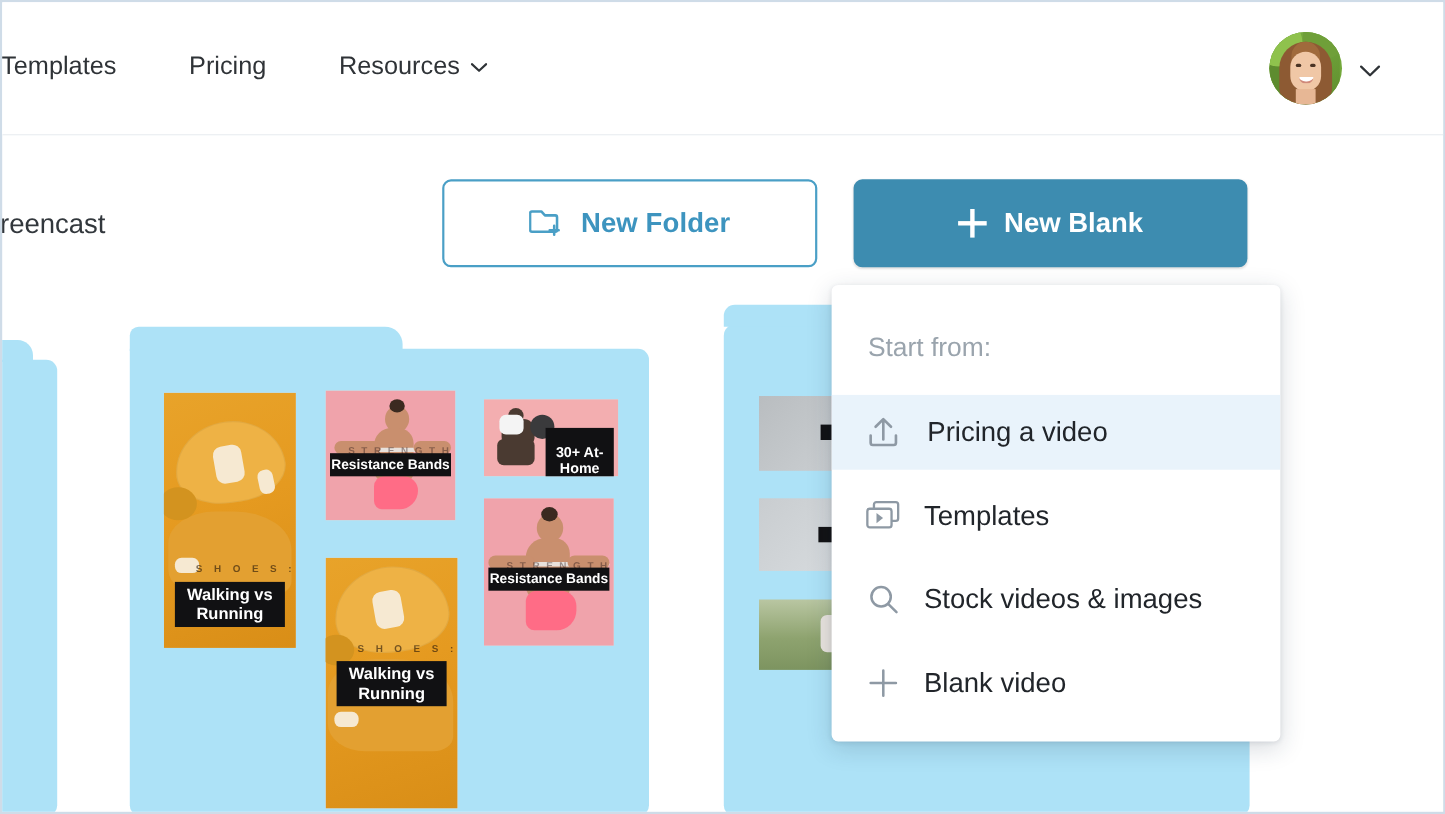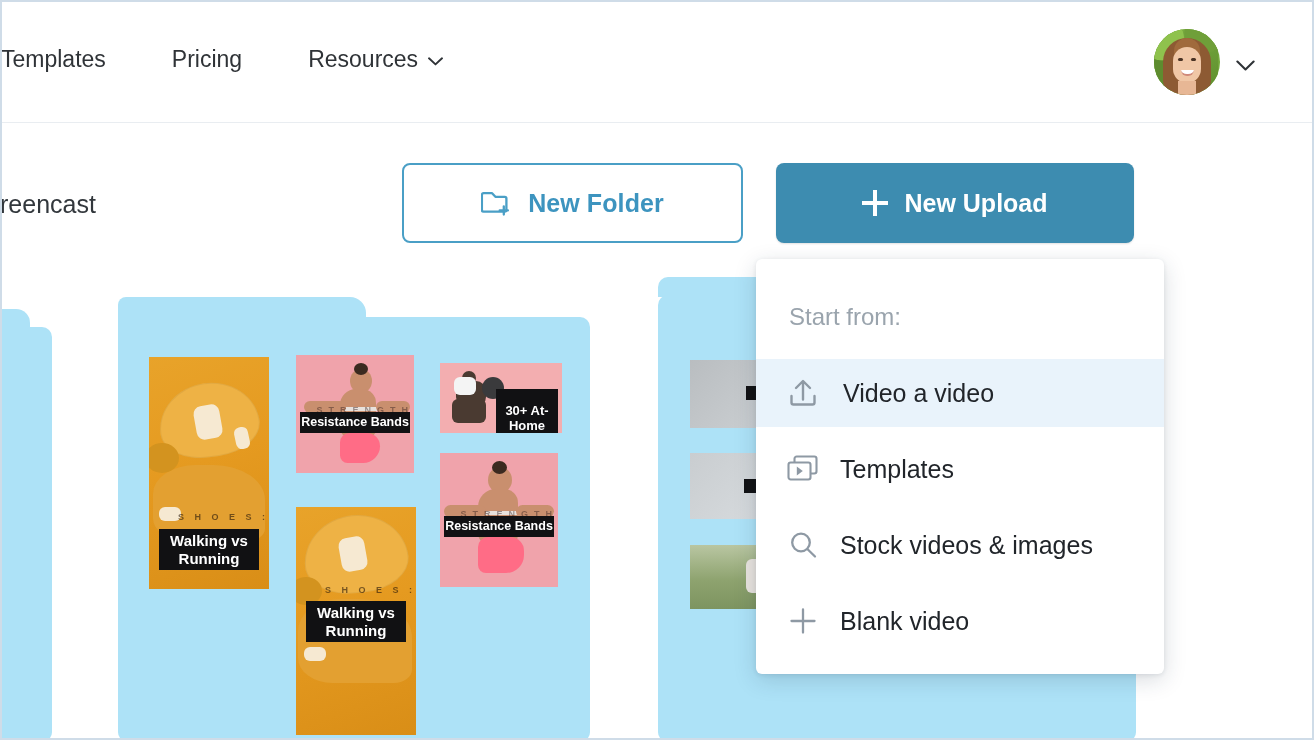--- a/index.html
+++ b/index.html
@@ -238,21 +238,21 @@
       <svg width="31" height="29" viewBox="0 0 31 29">
         <path d="M2.5 6.2 h8.6 l3.3 3.6 h9.4 a1.6 1.6 0 0 1 1.6 1.6 v11.6 a1.6 1.6 0 0 1 -1.6 1.6 h-21.3 a1.6 1.6 0 0 1 -1.6 -1.6 v-15.2 a1.6 1.6 0 0 1 1.6 -1.6 z" fill="none" stroke="#4a9fc6" stroke-width="2.3" stroke-linejoin="round"></path>
         <path d="M22.8 19.3 v8.2 M18.7 23.4 h8.2" fill="none" stroke="#4a9fc6" stroke-width="2.3" stroke-linecap="round"></path>
       </svg>
     </span>
     <span class="label">New Folder</span>
   </div>
 
   <div id="new-video">
     <span class="plus-glyph"></span>
-    <span class="label">New Upload</span>
+    <span class="label">New Blank</span>
   </div>
 
   <div class="folder" style="left:-58px; top:325px; width:108px; height:415px; border-radius:10px;">
     <div class="tab" style="width:86px;"></div>
 
   </div>
 
   <div class="folder" style="left:116px; top:315px; width:472px; height:425px; border-radius:0 10px 10px 10px;">
     <div class="tab" style="left:0; top:-20px; width:248px; height:22px; border-radius:8px 16px 0 0;"></div>
 
@@ -333,21 +333,21 @@
   <div id="dropdown">
     <div id="dd-title">Start from:</div>
 
     <div class="dd-item active" style="top:100px;">
       <span class="ic">
         <svg width="34" height="34" viewBox="0 0 34 34">
           <path d="M17 23.5 V5.5 M10 12 L17 5 L24 12" fill="none" stroke="#8e99a4" stroke-width="2.4" stroke-linecap="round" stroke-linejoin="round"></path>
           <path d="M5.5 20 v6.5 a2 2 0 0 0 2 2 h19 a2 2 0 0 0 2 -2 V20" fill="none" stroke="#8e99a4" stroke-width="2.4" stroke-linecap="round" stroke-linejoin="round"></path>
         </svg>
       </span>
-      <span class="txt">Video a video</span>
+      <span class="txt">Pricing a video</span>
     </div>
 
     <div class="dd-item" style="top:176px;">
       <span class="ic">
         <svg width="34" height="30" viewBox="0 0 34 30">
           <rect x="8.5" y="2.5" width="22" height="17" rx="2.2" fill="none" stroke="#8e99a4" stroke-width="2.1"></rect>
           <rect x="2.5" y="8.5" width="22" height="17" rx="2.2" fill="#ffffff" stroke="#8e99a4" stroke-width="2.1"></rect>
           <path d="M10.8 12.4 L16.8 17 L10.8 21.6 Z" fill="#8e99a4"></path>
         </svg>
       </span>

